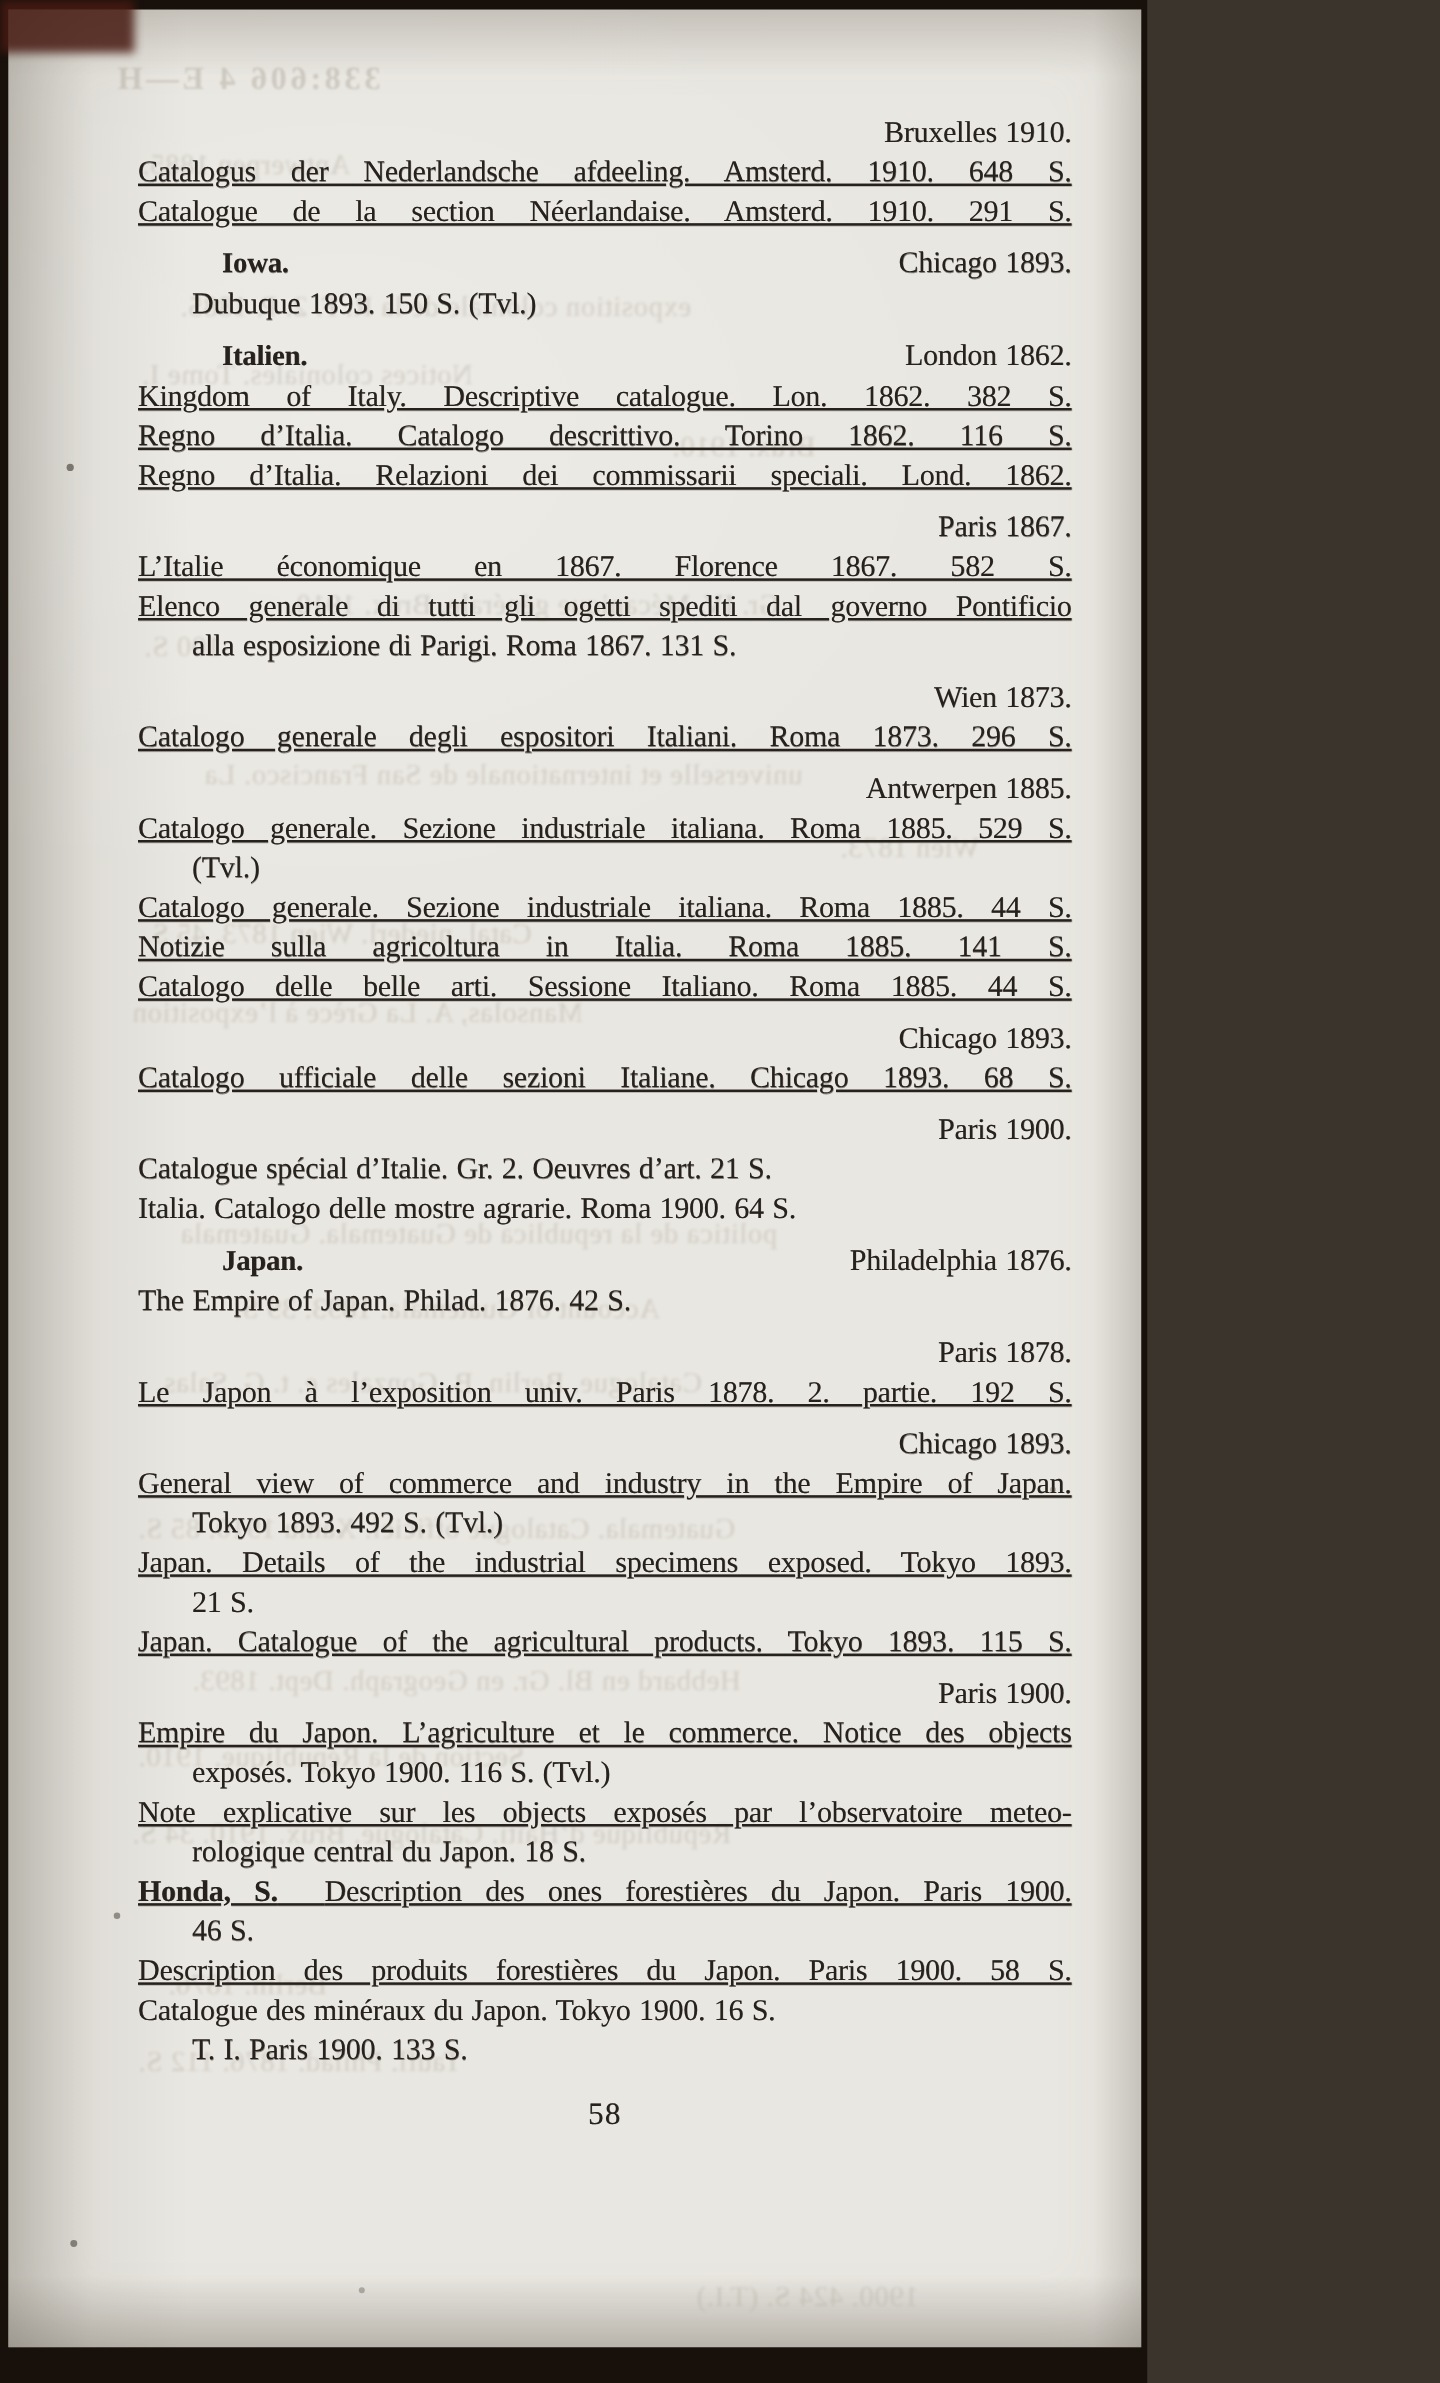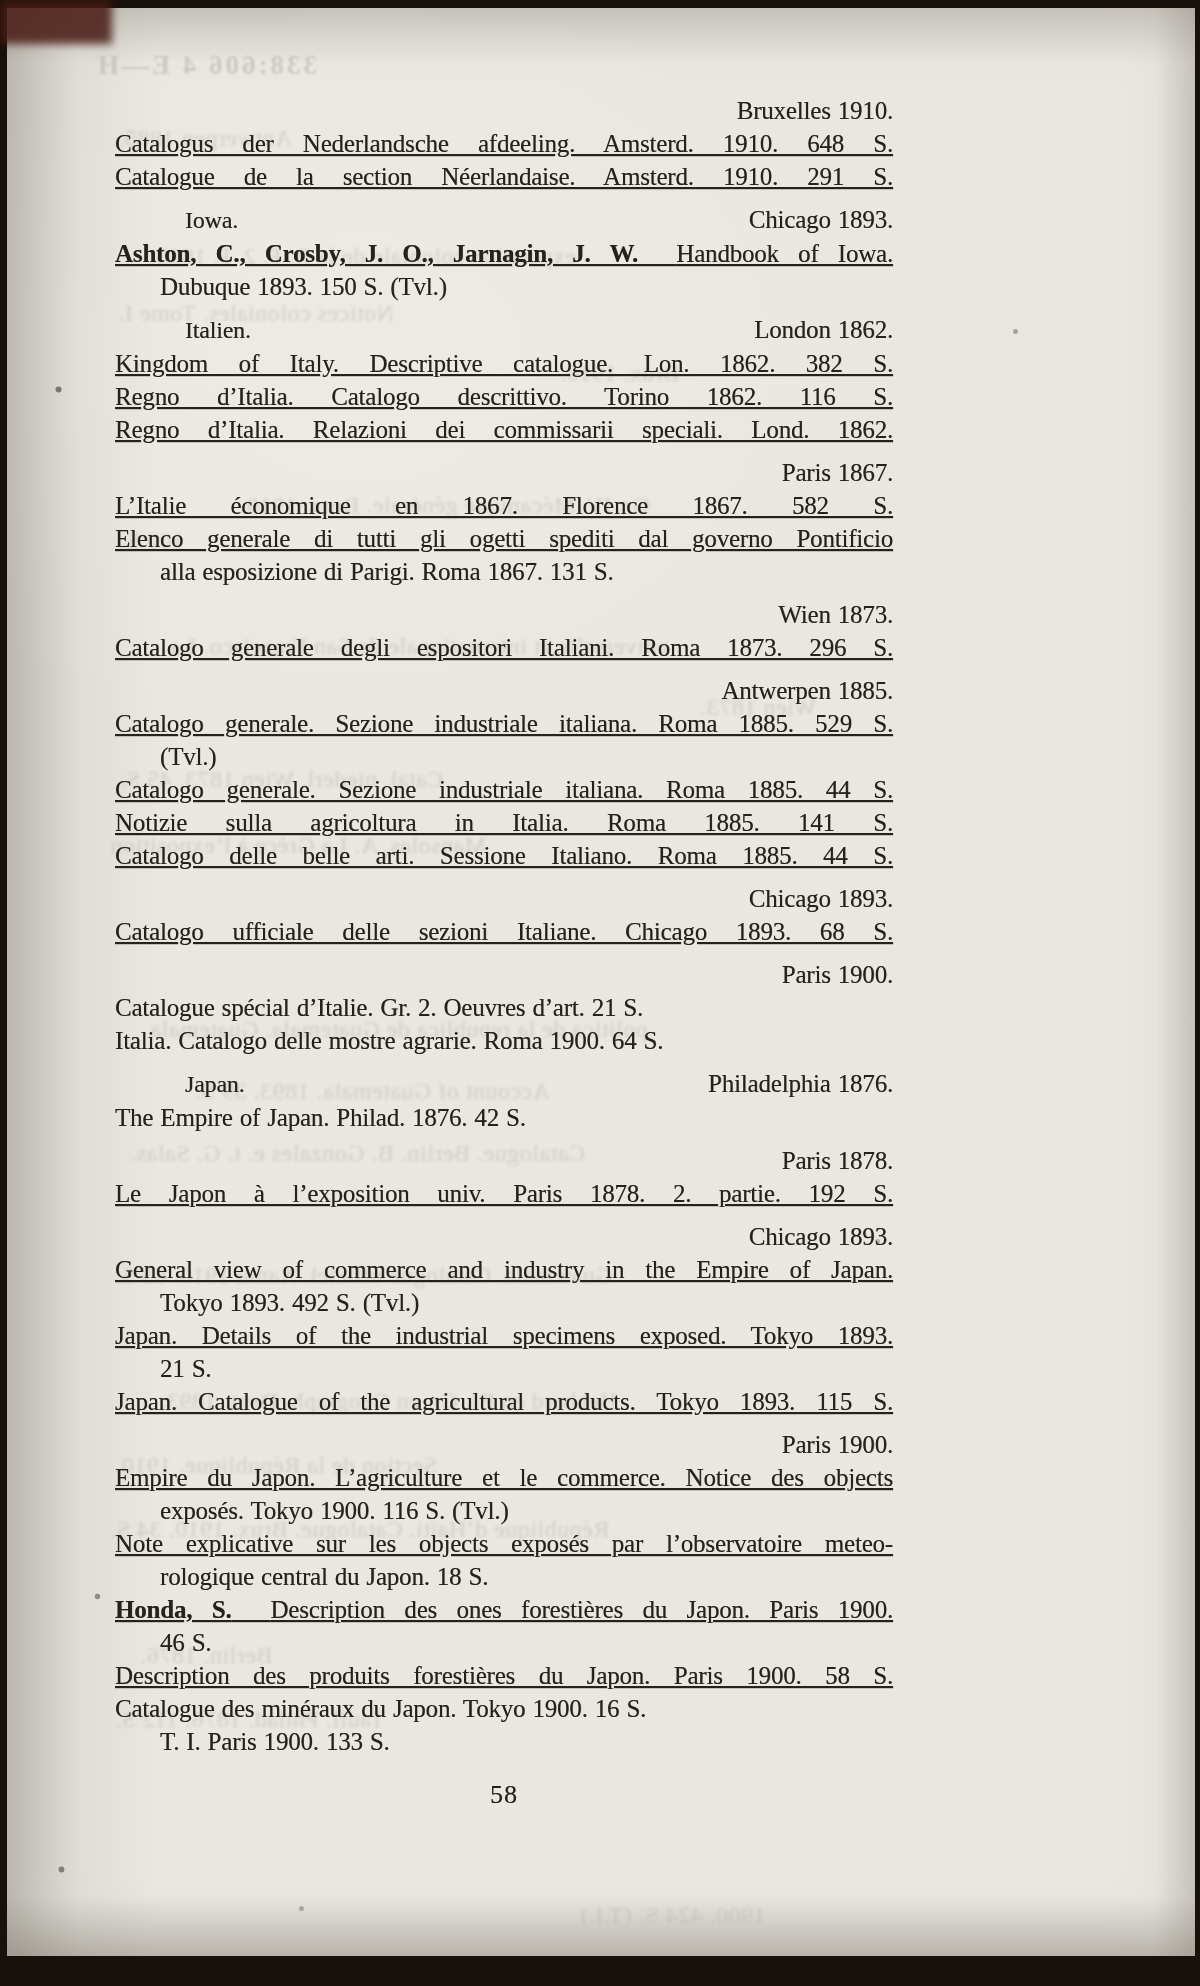--- a/index.html
+++ b/index.html
@@ -1,17 +1,17 @@
 <!DOCTYPE html>
 <html style="--paper: #e9e7e1; --ink: #26211c; --edge: #17100b; --stain: #471a12; --show: #b7b2a8;"><head>
 <meta charset="utf-8">
 <style>
   html,body{margin:0;padding:0;background:#3a342c;}
   .page{
-    position:relative;width:1200px;height:1986px;overflow:hidden;
+    position:relative;width:956px;height:1986px;overflow:hidden;
     background:var(--edge,#17100b);
     font-family:"Liberation Serif","DejaVu Serif",serif;
   }
   .paper{
     position:absolute;left:7px;top:8px;right:5px;bottom:30px;z-index:1;
     background:
       radial-gradient(ellipse 900px 700px at 30% 18%, rgba(255,255,255,0.16), transparent 60%),
       linear-gradient(to right, rgba(105,100,90,0.30), rgba(105,100,90,0.08) 70px, transparent 150px),
       linear-gradient(to left, rgba(105,100,90,0.20), transparent 40px),
       linear-gradient(to top, rgba(90,80,68,0.28), transparent 60px),
@@ -38,21 +38,21 @@
     letter-spacing:-0.2px;word-spacing:1px;
     text-shadow:0.3px 0.4px 0 rgba(35,28,22,0.5);
   }
   .line{min-height:33px;}
   .gap{margin-top:10px;}
   .right{text-align:right;}
   .indent{padding-left:45px;}
   .just{text-align:justify;text-align-last:justify;text-decoration:underline;}
   .b{font-weight:700;}
   .head{display:flex;justify-content:space-between;align-items:baseline;padding-left:70px;}
-  .hb{font-weight:400;font-size:24px;}
+  .hb{font-weight:700;font-size:24px;}
   .pagenum{margin-top:20px;text-align:center;font-size:26px;letter-spacing:1px;}
   .specks{
     position:absolute;left:0;top:0;width:3px;height:3px;border-radius:50%;z-index:5;
     background:transparent;pointer-events:none;
     box-shadow:
       57px 388px 0 1.5px rgba(45,38,30,.55),
       1014px 330px 0 1px rgba(60,52,42,.38),
       96px 1595px 0 1.2px rgba(45,38,30,.45),
       300px 1907px 0 1px rgba(60,52,42,.32),
       876px 1240px 0 1px rgba(70,60,48,.3),
@@ -90,21 +90,20 @@
     </div>
   <div class="content">
     <div>
         <div class="line right"><span>Bruxelles 1910.</span></div>
         <div class="line body just"><span>Catalogus der Nederlandsche afdeeling.  Amsterd.  1910.  648 S.</span></div>
         <div class="line body just"><span>Catalogue de la section Néerlandaise.  Amsterd.  1910.  291 S.</span></div>
         <div class="line head gap">
           <span class="hb">Iowa.</span>
           <span>Chicago 1893.</span>
         </div>
-        <div class="line body just"><span class="b">Ashton, C., Crosby, J. O., Jarnagin, J. W.</span>&nbsp; <span>Handbook of Iowa.</span></div>
         <div class="line indent"><span>Dubuque 1893.  150 S.  (Tvl.)</span></div>
         <div class="line head gap">
           <span class="hb">Italien.</span>
           <span>London 1862.</span>
         </div>
         <div class="line body just"><span>Kingdom of Italy.  Descriptive catalogue.  Lon.  1862.  382 S.</span></div>
         <div class="line body just"><span>Regno d’Italia.  Catalogo descrittivo.  Torino 1862.  116 S.</span></div>
         <div class="line body just"><span>Regno d’Italia.  Relazioni dei commissarii speciali.  Lond.  1862.</span></div>
         <div class="line right gap"><span>Paris 1867.</span></div>
         <div class="line body just"><span>L’Italie économique en 1867.  Florence 1867.  582 S.</span></div>

